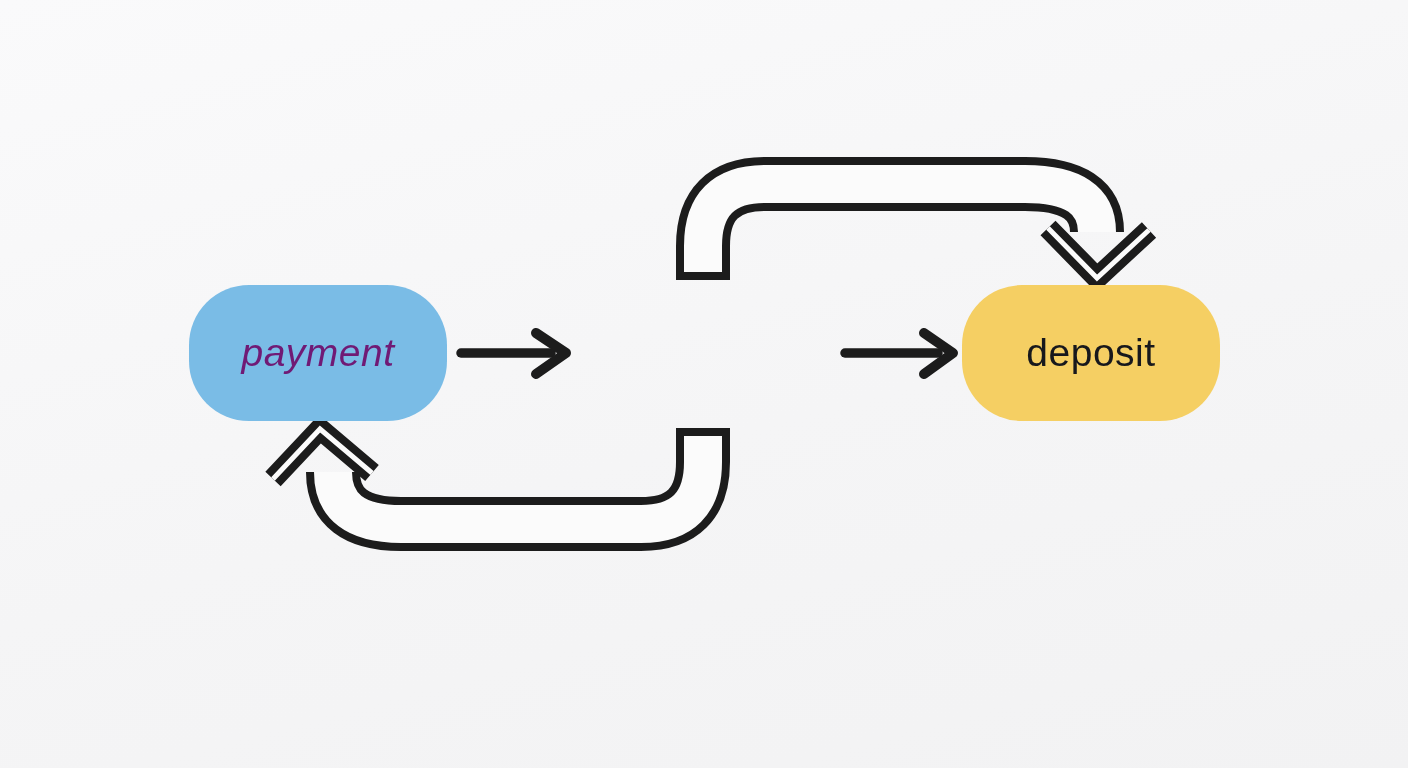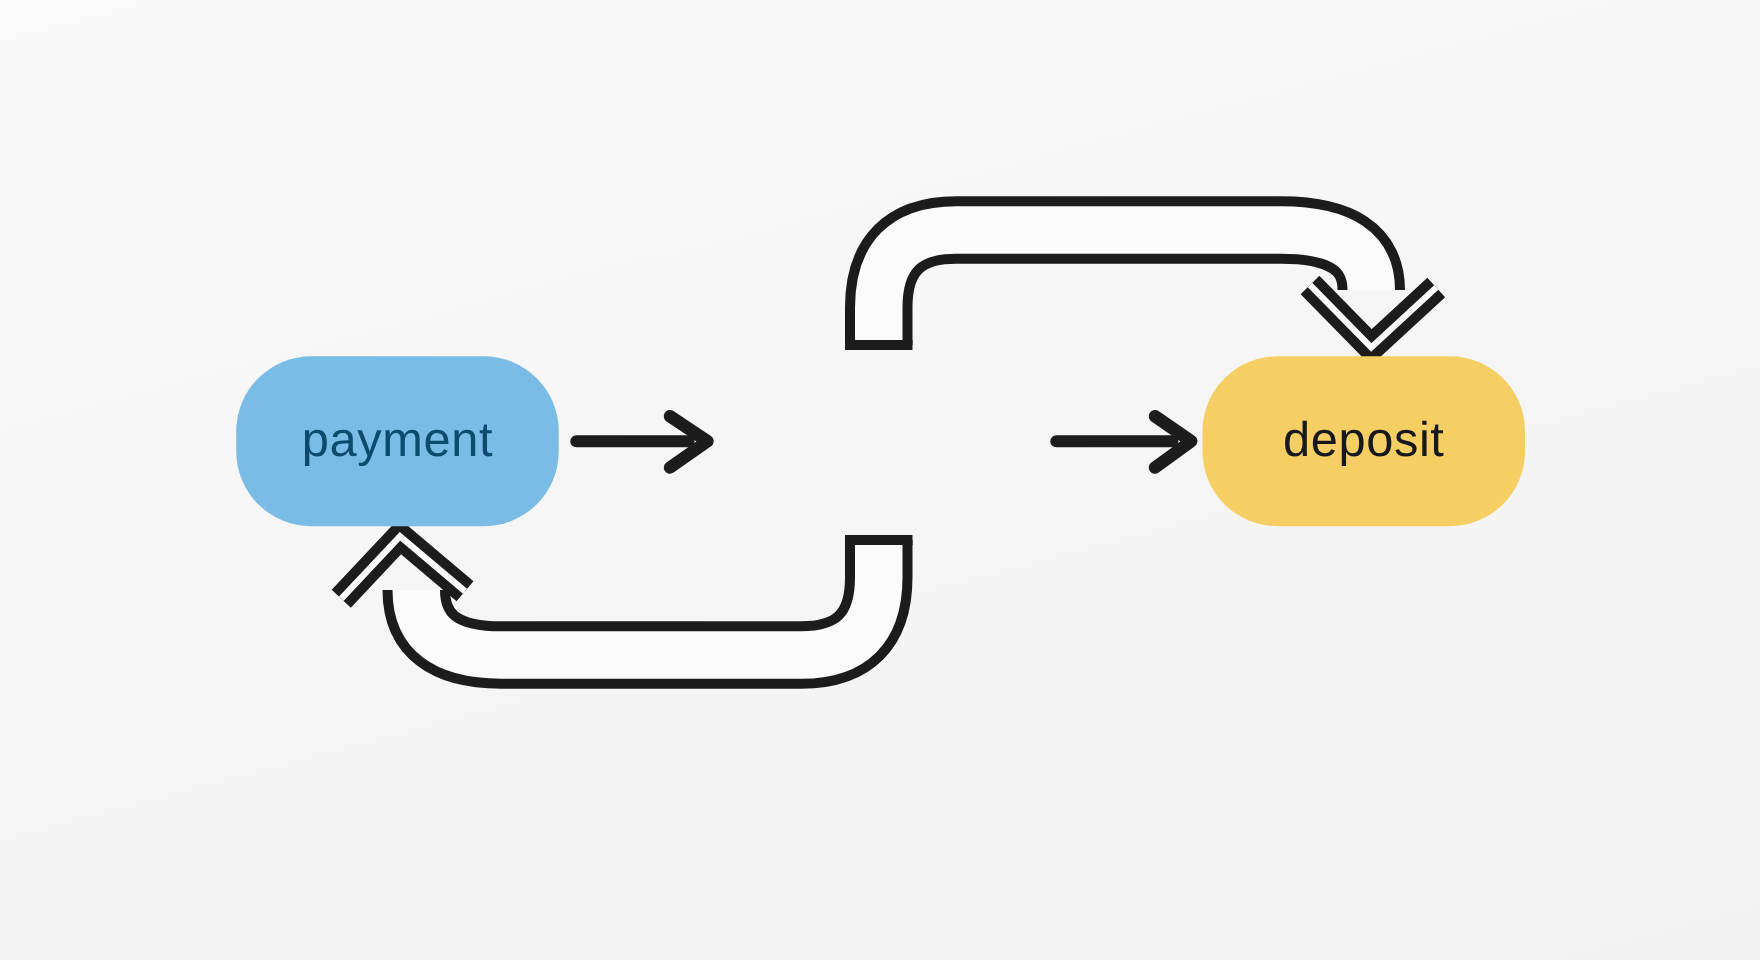--- a/index.html
+++ b/index.html
@@ -77,21 +77,21 @@
       <path class="shead" d="M 536 333 L 566 353 L 536 374"></path>
     </g>
 
     <g>
       <path class="sline" d="M 845 353 L 938 353"></path>
       <path class="shead" d="M 924 333 L 953 353 L 924 374"></path>
     </g>
   </svg>
 
   <div class="node node-payment" style="background-color: rgb(122, 188, 230);">
-    <span style="color: #0c4a6e;">payment</span>
+    <span style="color: #701a75; font-style: italic;">payment</span>
   </div>
 
 
   <div class="node node-deposit" style="background-color: rgb(245, 207, 99);">
     <span style="color: rgb(23, 24, 28);">deposit</span>
   </div>
 
 </div>
 
 </body></html>

